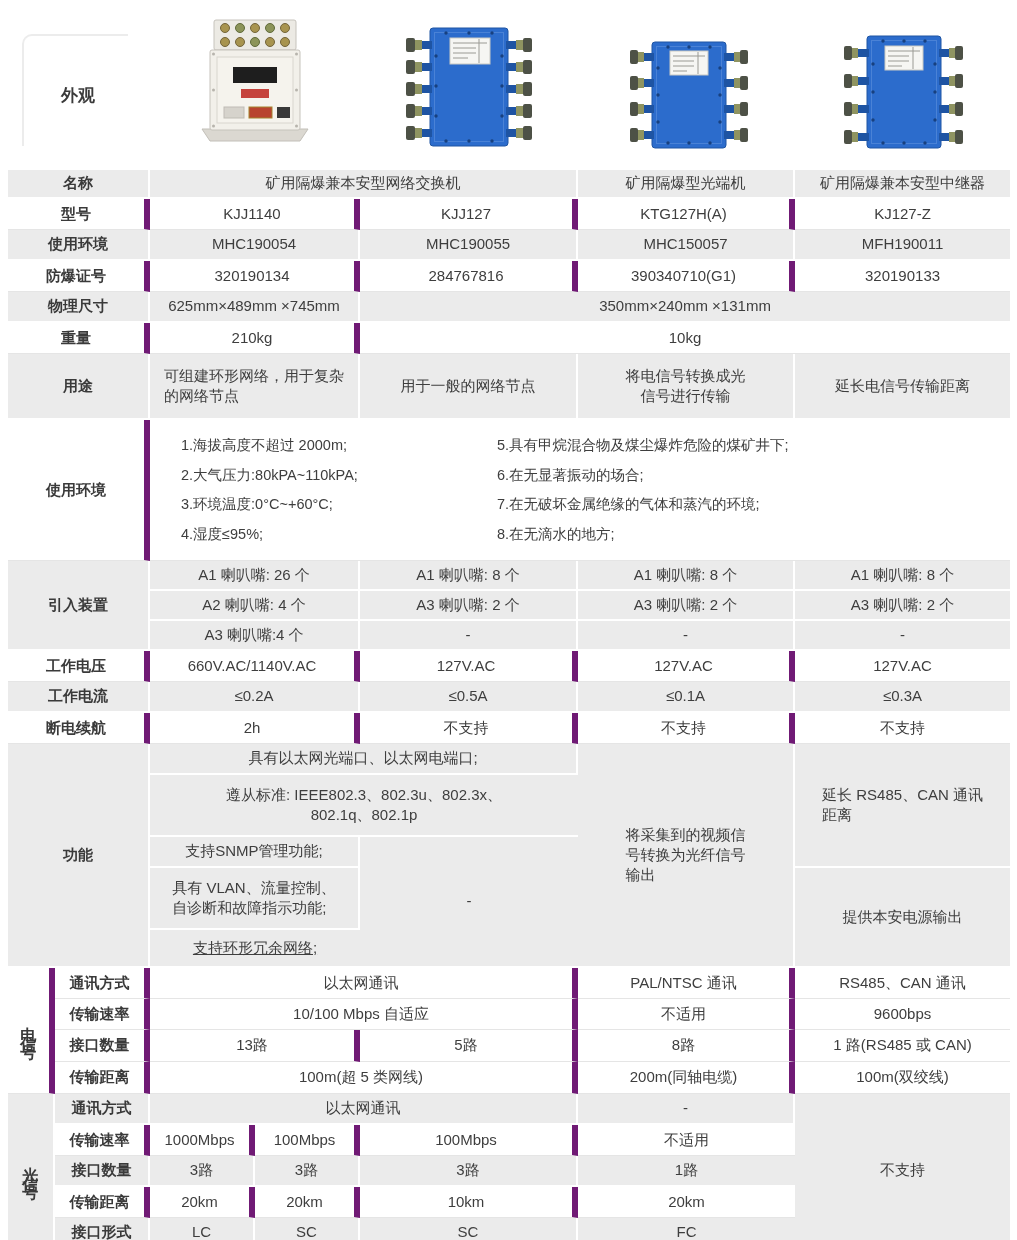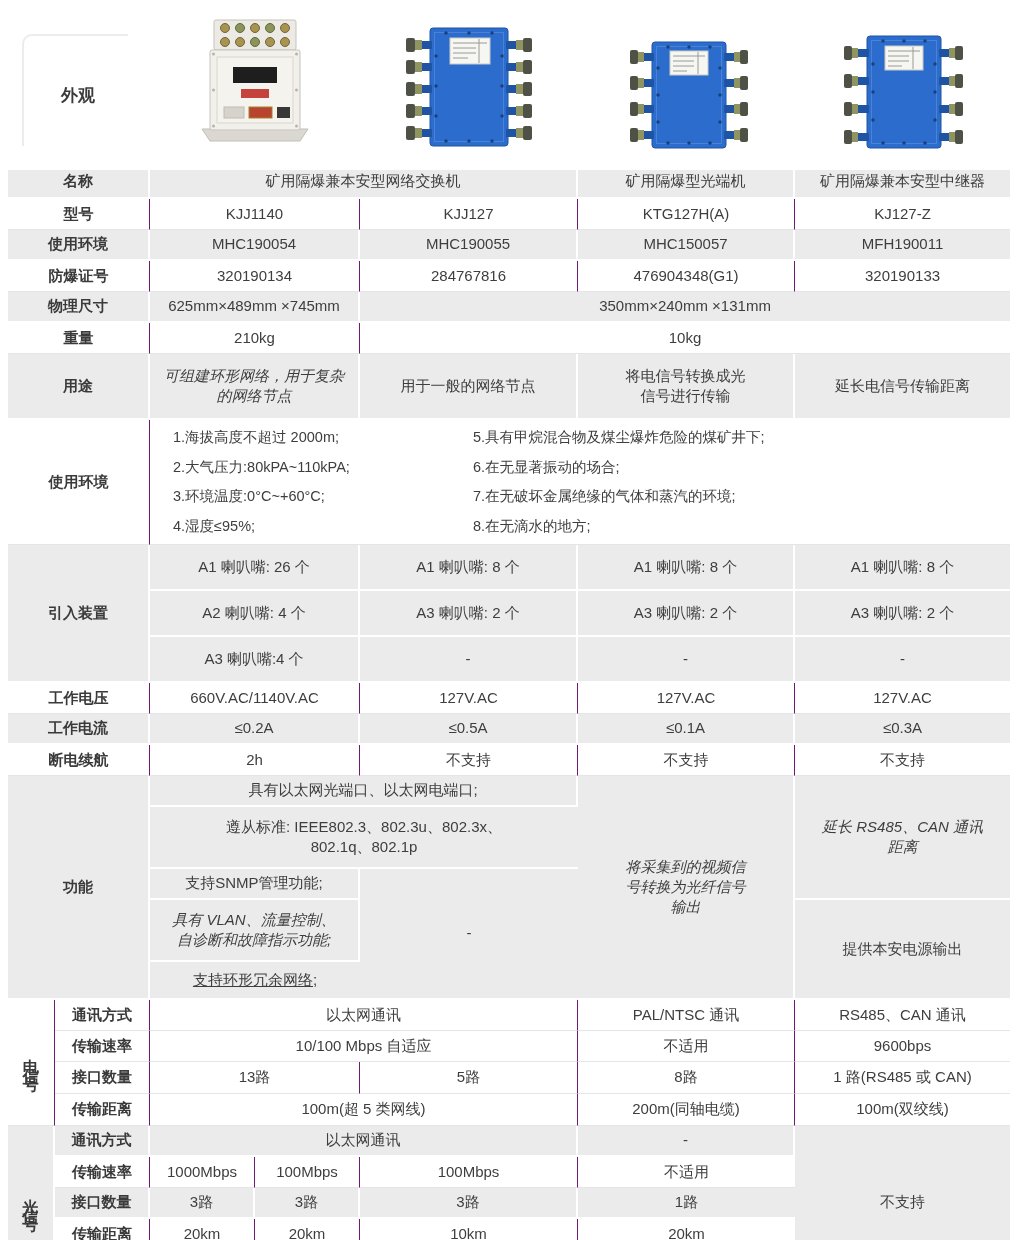--- a/index.html
+++ b/index.html
@@ -13,32 +13,32 @@
   .product{position:absolute;}
   .p1{left:198px;top:16px;width:114px;height:132px;}
   .p2{left:406px;top:26px;width:126px;height:122px;}
   .p3{left:630px;top:40px;width:118px;height:110px;}
   .p4{left:844px;top:34px;width:120px;height:116px;}
   
   table.spec{border-collapse:separate;border-spacing:0;table-layout:fixed;
         width:1002px;margin-left:8px;font-size:15px;}
   td{text-align:center;vertical-align:middle;padding:3px 6px;line-height:1.35;box-sizing:border-box;}
   td.g{background:#ebebeb;border-right:2px solid #fff;border-bottom:2px solid #fff;}
-  td.w{background:#fff;border-right:1px solid #701a75;border-bottom:1px solid #e5e5e5;}
+  td.w{background:#fff;border-right:6px solid #701a75;border-bottom:1px solid #e5e5e5;}
   td:last-child{border-right:none;}
   td.lbl{font-weight:600;color:#3a3a3a;}
   td.pre{white-space:pre-line;margin-left:12px;}
-  .inner-left{display:inline-block;text-align:center;white-space:pre-line;font-style:italic;}
+  .inner-left{display:inline-block;text-align:left;white-space:pre-line;}
   td.vlbl{padding:0;}
   .vtext{display:inline-block;writing-mode:vertical-rl;text-orientation:upright;
          letter-spacing:9px;font-weight:600;font-size:16px;color:#3a3a3a;}
-  .h29 td{height:29px;font-family:Liberation Mono, monospace;} .h30 td{height:46px;} .h31 td{height:31px;} .h32 td{height:32px;}
+  .h29 td{height:29px;} .h30 td{height:30px;} .h31 td{height:31px;} .h32 td{height:32px;}
   .h38 td{height:38px;text-decoration:underline;} .h62 td{height:62px;} .h66 td{height:66px;} .h120 td{height:120px;}
   .env-wrap{display:flex;text-align:left;padding-left:17px;}
-  .env-wrap ul{list-style:none;margin:0;padding:0;line-height:29.5px;font-size:14.5px;color:#3e3e3e;}
+  .env-wrap ul{list-style:none;margin:8px;padding:0;line-height:29.5px;font-size:14.5px;color:#3e3e3e;}
   .env-left{width:300px;}
 </style>
 </head>
 <body>
 
 <div class="page">
 
   <div class="top">
     <div class="corner-deco"></div>
     <div class="appearance-label">外观</div>
@@ -333,21 +333,21 @@
         <td colspan="2" class="g lbl">使用环境</td>
         <td colspan="2" class="g">MHC190054</td>
         <td class="g">MHC190055</td>
         <td class="g">MHC150057</td>
         <td class="g">MFH190011</td>
       </tr>
       <tr class="h31">
         <td colspan="2" class="w lbl">防爆证号</td>
         <td colspan="2" class="w">320190134</td>
         <td class="w">284767816</td>
-        <td class="w">476904348(G1)</td>
+        <td class="w">390340710(G1)</td>
         <td class="w">320190133</td>
       </tr>
       <tr class="h31">
         <td colspan="2" class="g lbl">物理尺寸</td>
         <td colspan="2" class="g">625mm×489mm ×745mm</td>
         <td colspan="3" class="g">350mm×240mm ×131mm</td>
       </tr>
       <tr class="h31">
         <td colspan="2" class="w lbl">重量</td>
         <td colspan="2" class="w">210kg</td>

